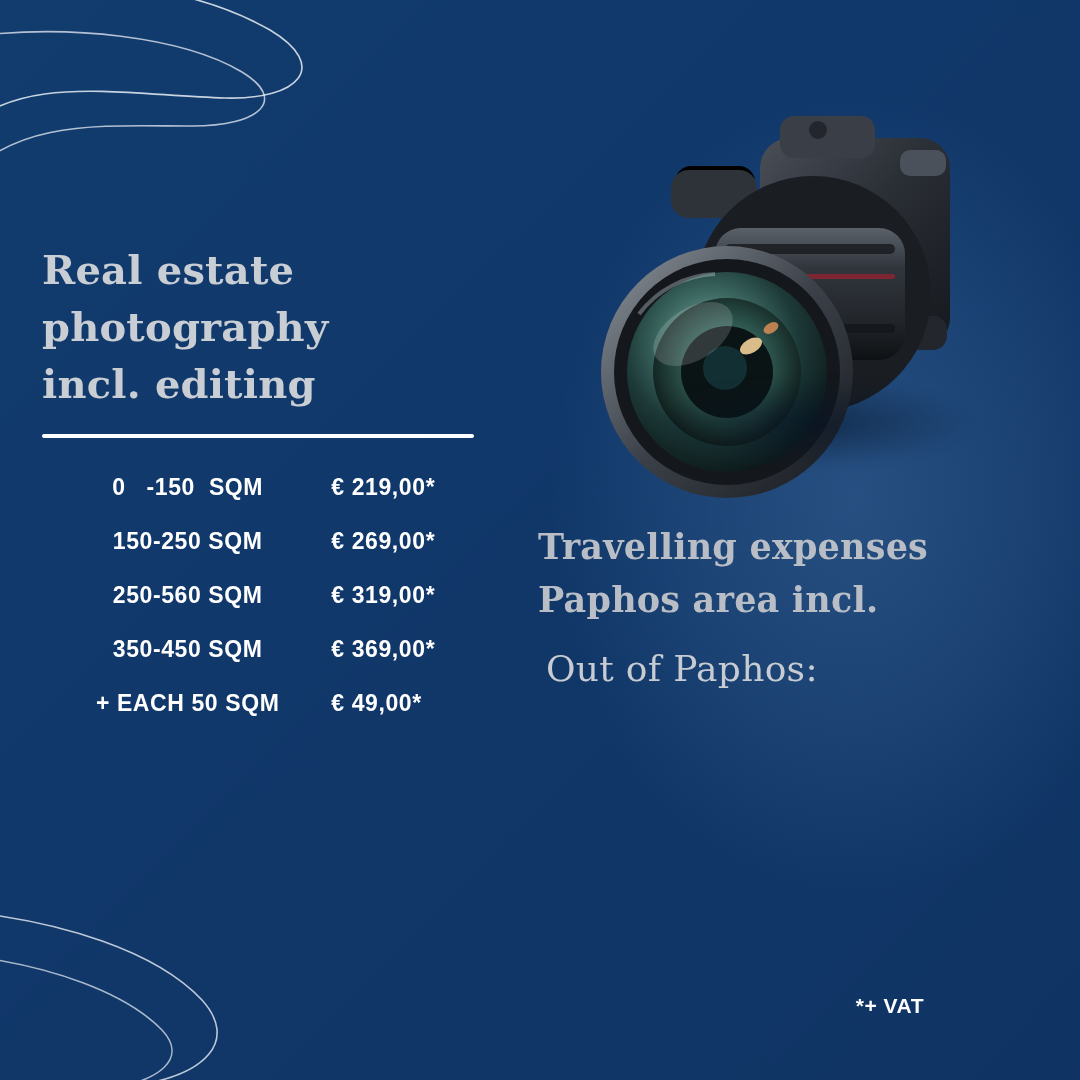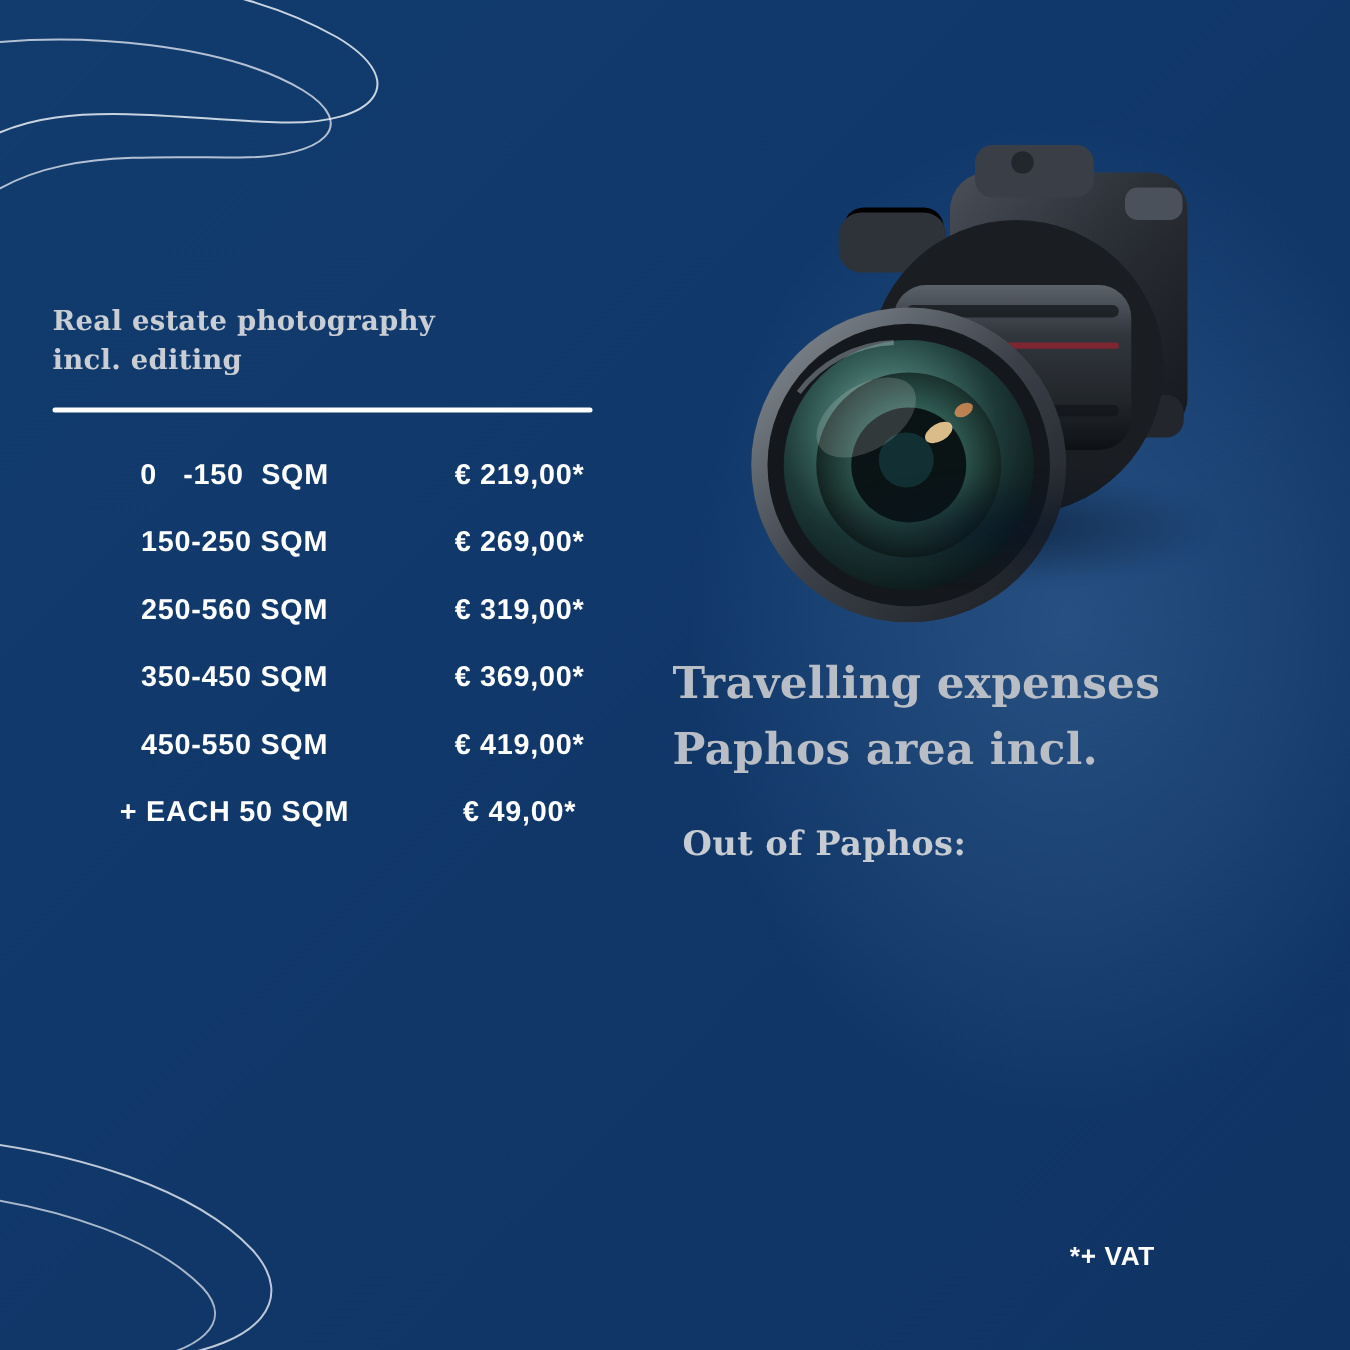--- a/index.html
+++ b/index.html
@@ -41,21 +41,21 @@
   .left {
     position: absolute;
     left: 42px;
     top: 242px;
     width: 470px;
   }
   .headline {
     font-family: "DejaVu Serif", "Liberation Serif", serif;
     font-weight: bold;
     color: #c9cdd4;
-    font-size: 22px;
+    font-size: 40px;
     line-height: 1.42;
     letter-spacing: 0.2px;
     margin: 0;
   }
   .headline .l2 { display: block; }
   .rule {
     margin-top: 22px;
     width: 432px;
     height: 4px;
     background: #ffffff;
@@ -68,21 +68,21 @@
   }
   .price-table td {
     color: #ffffff;
     font-size: 23px;
     font-weight: bold;
     letter-spacing: 0.6px;
     padding: 13.5px 0;
     white-space: pre;
   }
   .price-table td.size { text-align: center; padding-left: 2px; }
-  .price-table td.price { text-align: center; padding-right: 12px; }
+  .price-table td.price { text-align: left; padding-right: 12px; }
 
   
   .camera-wrap {
     position: absolute;
     left: 575px;
     top: 78px;
     width: 420px;
     height: 420px;
   }
   .cam-shadow {
@@ -106,24 +106,24 @@
     font-family: "DejaVu Serif", "Liberation Serif", serif;
     font-weight: bold;
     color: #b9bec6;
     font-size: 35px;
     line-height: 1.52;
     margin: 0;
     letter-spacing: 0.2px;
   }
   .outof {
     font-family: "DejaVu Serif", "Liberation Serif", serif;
-    font-weight: bold;
+    font-weight: normal;
     color: #c7ccd3;
-    font-size: 27px;
-    margin: 34px 0 0 8px;
+    font-size: 36px;
+    margin: 22px 0 0 8px;
     letter-spacing: 0.3px;
   }
   .travel-table {
     margin-top: 22px;
     margin-left: 8px;
     width: 340px;
     border-collapse: collapse;
   }
   .travel-table td {
     color: #ffffff;
@@ -180,24 +180,20 @@
           <td class="size">150-250 SQM</td>
           <td class="price">€ 269,00*</td>
         </tr>
         <tr>
           <td class="size">250-560 SQM</td>
           <td class="price">€ 319,00*</td>
         </tr>
         <tr>
           <td class="size">350-450 SQM</td>
           <td class="price">€ 369,00*</td>
-        </tr>
-        <tr>
-          <td class="size">450-550 SQM</td>
-          <td class="price">€ 419,00*</td>
         </tr>
         <tr>
           <td class="size">+ EACH 50 SQM</td>
           <td class="price">€ 49,00*</td>
         </tr>
       </tbody>
     </table>
   </div>
 
   <div class="camera-wrap">

